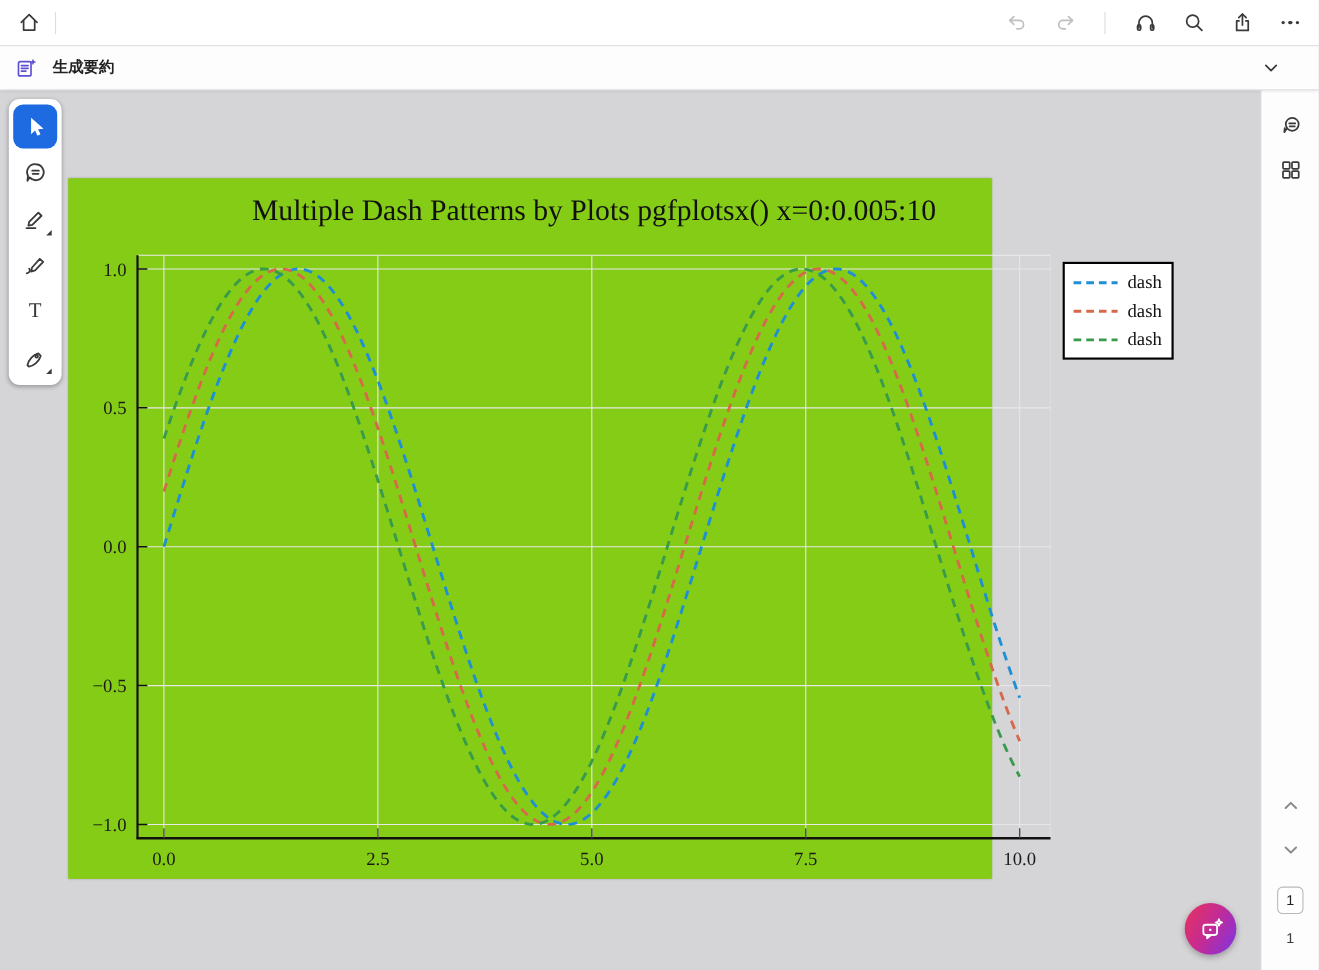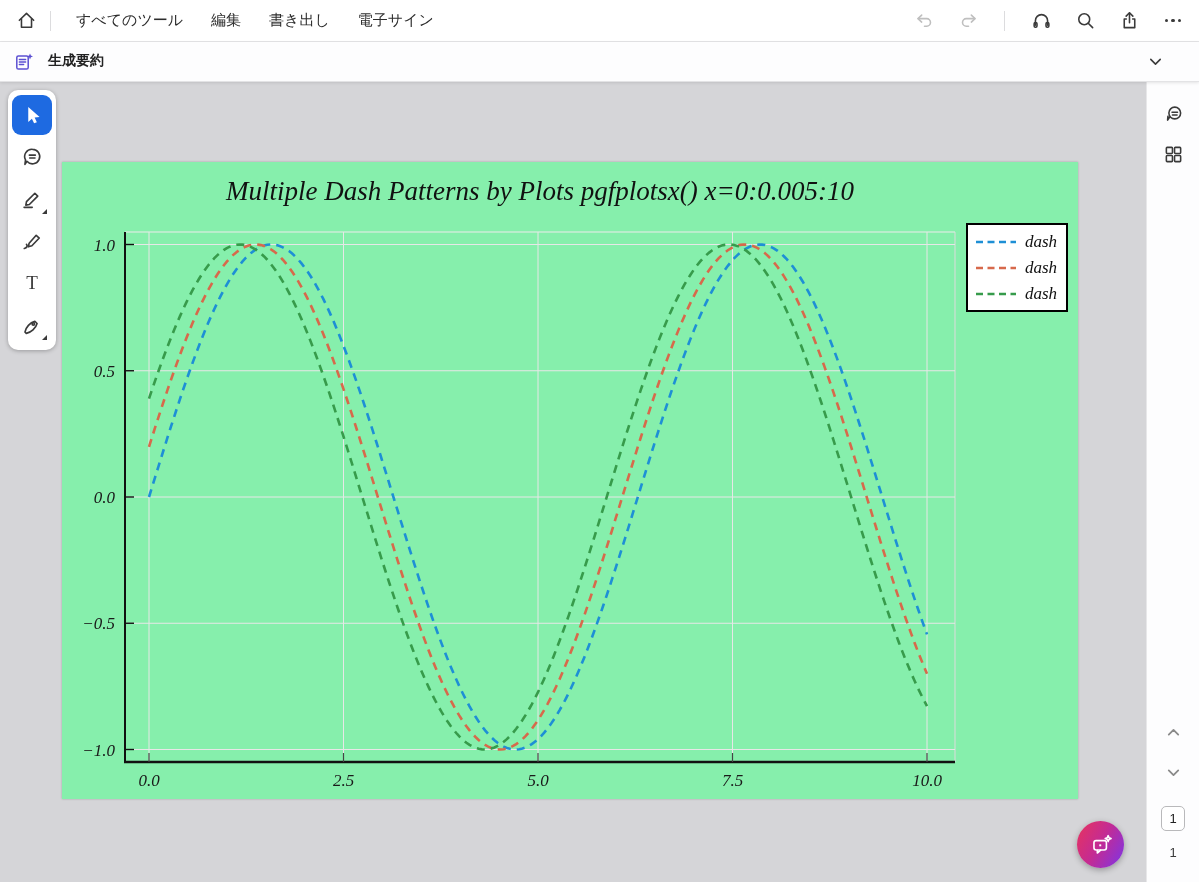--- a/index.html
+++ b/index.html
@@ -39,28 +39,28 @@
     align-items:center; gap:2px; z-index:10; }
   .tool { position:relative; width:40px; height:40px; border:none; background:transparent; border-radius:9px;
     display:flex; align-items:center; justify-content:center; cursor:pointer; }
   .tool svg { width:22px; height:22px; }
   .tool.active { background:#1e6ae1; }
   .flyout::after { content:""; position:absolute; right:5px; bottom:5px; border-left:5px solid transparent;
     border-bottom:5px solid #3a3a3a; }
   .ttool-glyph { font-family:"Liberation Serif","DejaVu Serif",serif; font-size:19px; color:#3a3a3a; }
 
   
-  .page { position:absolute; left:62px; top:80px; width:1016px; height:637px; background:#86efac;
-    box-shadow:0 0 2px rgba(0,0,0,.25);font-style:italic; }
+  .page { position:absolute; left:62px; top:80px; width:840px; height:637px; background:#84cc16;
+    box-shadow:0 0 2px rgba(0,0,0,.25); }
   .chart-title { position:absolute; left:63px; top:14px; width:830px; text-align:center;
     font-family:"Liberation Serif","DejaVu Serif",serif; font-size:27px; color:#111; white-space:nowrap; }
   #plot { position:absolute; left:0; top:0; }
   #plot text { font-family:"Liberation Serif","DejaVu Serif",serif; font-size:17px; fill:#1a1a1a; }
 
-  .legend { position:absolute; left:904px; top:61px; background:#fff; border:2px solid #000;
+  .legend { position:absolute; left:904px; top:76px; background:#fff; border:2px solid #000;
     padding:5px 9px 5px 7px; display:flex; flex-direction:column; gap:3px; }
   .legend-row { display:flex; align-items:center; gap:8px; height:23px; }
   .legend-label { font-family:"Liberation Serif","DejaVu Serif",serif; font-size:17px; color:#111; }
 
   
   .ai-fab { position:absolute; right:22px; bottom:14px; width:47px; height:47px; border:none; border-radius:50%;
     background:linear-gradient(120deg,#e23266 8%,#c42b93 48%,#7b35e8 100%);
     box-shadow:0 2px 6px rgba(0,0,0,.3); display:flex; align-items:center; justify-content:center; cursor:pointer; }
   .ai-fab svg { width:26px; height:26px; }
   .wstroke { fill:none; stroke:#fff; stroke-width:1.5; stroke-linecap:round; stroke-linejoin:round; }
@@ -81,26 +81,20 @@
 <body>
 
 <header class="topbar">
   <button class="iconbtn">
     <svg viewBox="0 0 20 20">
       <path class="stroke" d="M3.2 9.8 L10 3.2 L16.8 9.8"></path>
         <path class="stroke" d="M5.2 8.4 V16.5 H14.8 V8.4"></path>
     </svg>
   </button>
   <span class="vdiv"></span>
-  <nav class="menu">
-    <button class="menu-item">すべてのツール</button>
-    <button class="menu-item">編集</button>
-    <button class="menu-item">書き出し</button>
-    <button class="menu-item">電子サイン</button>
-  </nav>
   <div class="top-right">
     <button class="iconbtn">
       <svg viewBox="0 0 20 20">
         <path class="stroke dis" d="M4 8.2 H12.1 a3.6 3.6 0 0 1 0 7.2 H10"></path>
           <path class="stroke dis" d="M7.3 4.9 L3.8 8.2 L7.3 11.5"></path>
       </svg>
     </button>
     <button class="iconbtn">
       <svg viewBox="0 0 20 20">
         <path class="stroke dis" d="M16 8.2 H7.9 a3.6 3.6 0 0 0 0 7.2 H10"></path>

